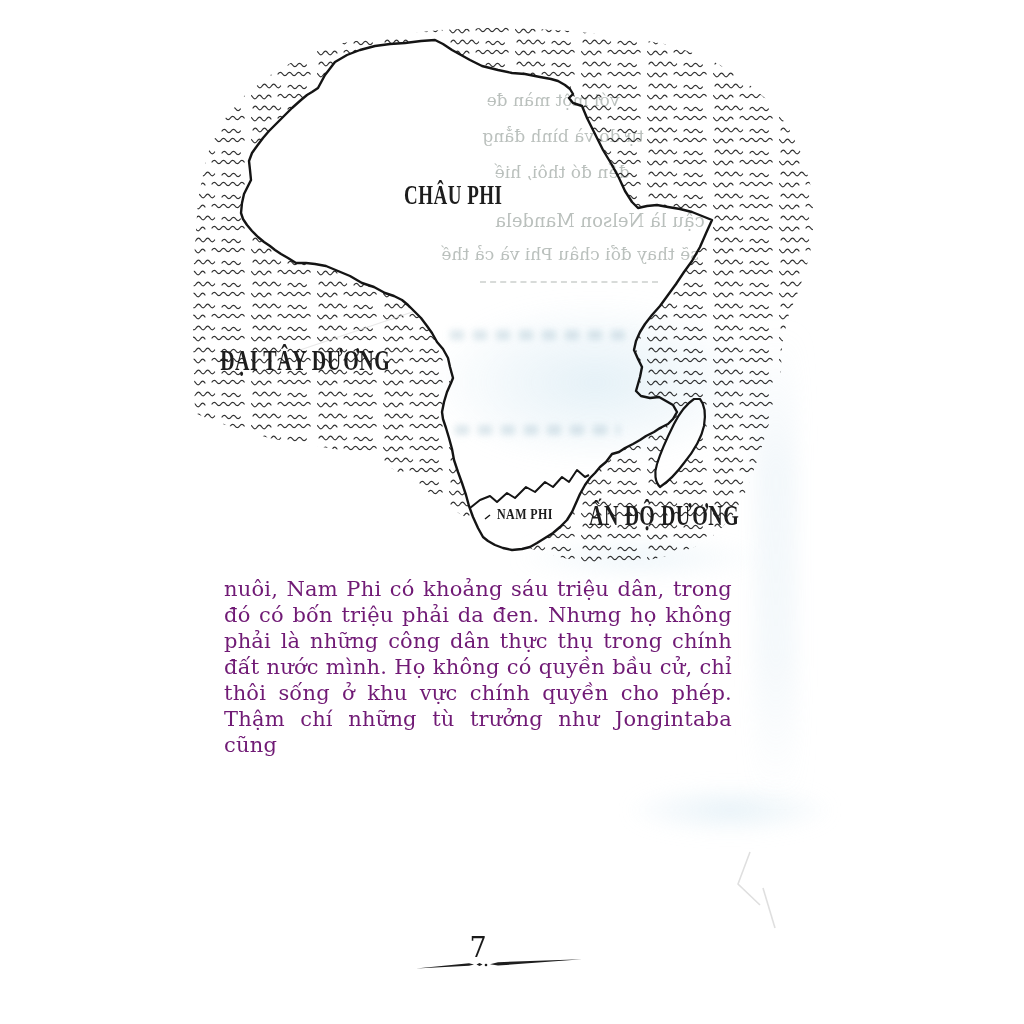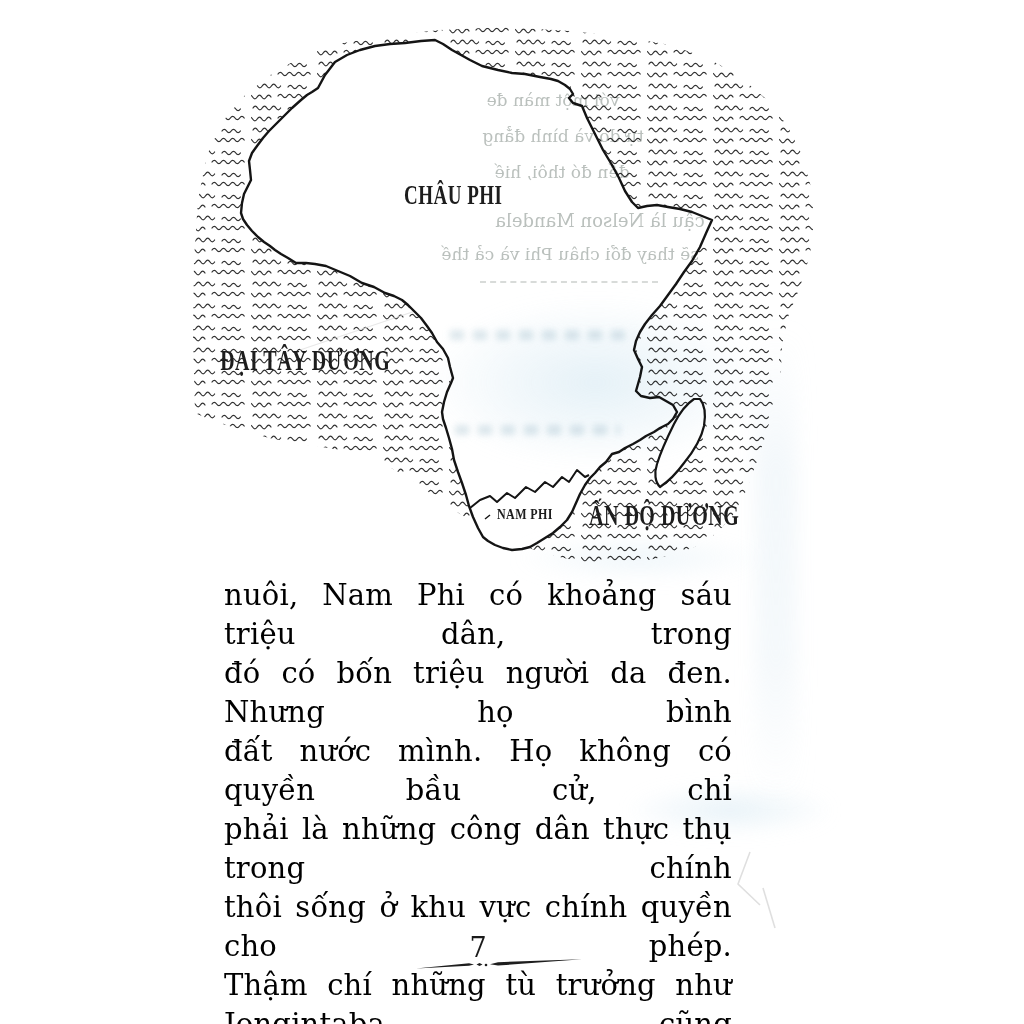--- a/index.html
+++ b/index.html
@@ -31,22 +31,22 @@
   }
   .smudge{position:absolute; mix-blend-mode:multiply; pointer-events:none;}
   .smudge-blob{filter:blur(8px); border-radius:50%;}
   .smudge-line{
     filter:blur(3px); height:10px; opacity:.55;
     background:repeating-linear-gradient(90deg, rgba(148,180,196,.55) 0 14px, rgba(148,180,196,0) 14px 23px);
   }
   
   .body-text{position:absolute; left:224px; top:576px; width:508px;}
   .bodyline{
-    font-size:29px; line-height:39px; text-align:justify; text-align-last:justify;
-    color:#000000; letter-spacing:.2px;
+    font-size:21px; line-height:26px; text-align:justify; text-align-last:justify;
+    color:#701a75; letter-spacing:.2px;
   }
   
   .footer-num{
     position:absolute; left:224px; top:932px; width:508px; text-align:center;
     font-size:27px; color:#1a1a1a;
   }
   .ornament{position:absolute; left:414px; top:957px;}
   
   .crease{position:absolute; overflow:visible; pointer-events:none;}
 </style>
@@ -134,23 +134,23 @@
   <div class="bleed-dash" style="left:480px; top:281px; width:178px;"></div>
 
   <div class="map-label" id="lbl-chauphi">CHÂU PHI</div>
   <div class="map-label" id="lbl-dtd">ĐẠI TÂY DƯƠNG</div>
   <div class="map-label" id="lbl-namphi">NAM PHI</div>
   <div class="map-label" id="lbl-add">ẤN ĐỘ DƯƠNG</div>
 
   <div class="body-text" id="body-text">
       <div>
         <div class="bodyline">nuôi, Nam Phi có khoảng sáu triệu dân, trong</div>
-        <div class="bodyline">đó có bốn triệu người da đen. Nhưng họ bình</div>
+        <div class="bodyline">đó có bốn triệu phải da đen. Nhưng họ không</div>
+        <div class="bodyline">phải là những công dân thực thụ trong chính</div>
         <div class="bodyline">đất nước mình. Họ không có quyền bầu cử, chỉ</div>
-        <div class="bodyline">phải là những công dân thực thụ trong chính</div>
         <div class="bodyline">thôi sống ở khu vực chính quyền cho phép.</div>
         <div class="bodyline">Thậm chí những tù trưởng như Jongintaba cũng</div>
       </div>
     </div>
 
   <div class="footer-num">7</div>
   <svg class="ornament" width="170" height="14" viewBox="0 0 170 14">
     <g fill="#1e1e1e">
       <path d="M2 11.5 L55 6.2 L60 7.6 L55 8.8 Z"></path>
       <path d="M62.5 7.4 l3 -1.5 l3 1.5 l-3 1.5 Z"></path>

